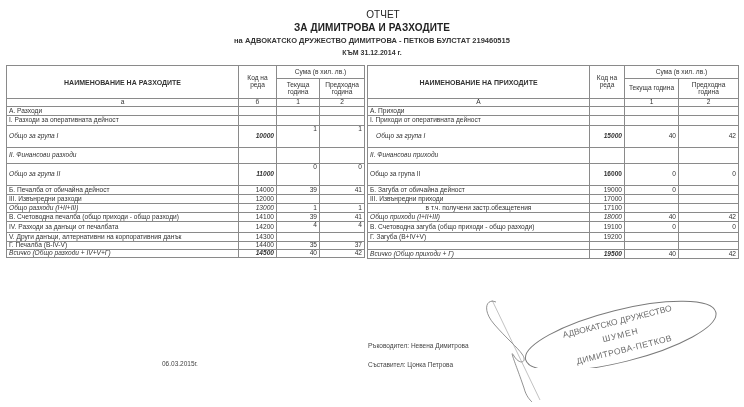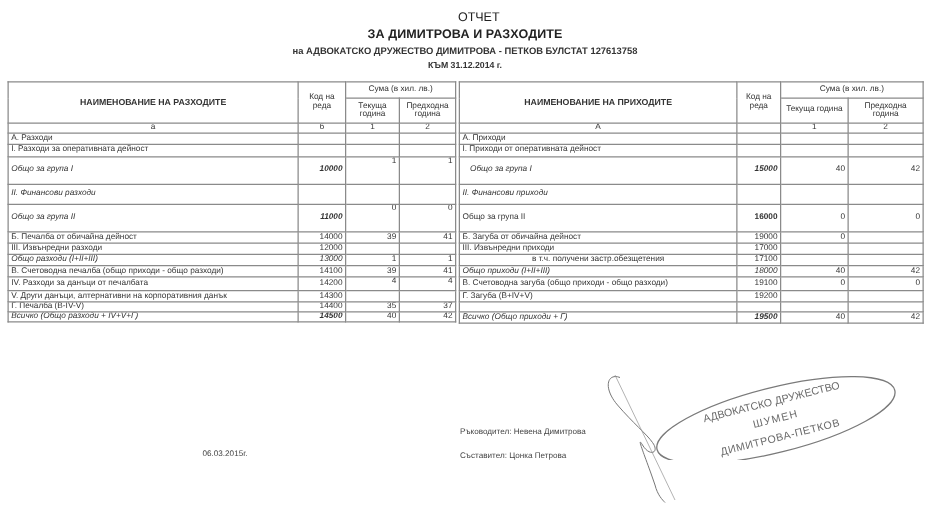--- a/index.html
+++ b/index.html
@@ -28,21 +28,21 @@
     .ind2 { text-align: center; }
 
     .footer-text { position: absolute; font-size: 6.5px; color: #444; }
     .stamp { position: absolute; left: 515px; top: 298px; }
   </style>
 </head>
 <body>
 
 <div class="title-block t1">ОТЧЕТ</div>
 <div class="title-block t2">ЗА ДИМИТРОВА И РАЗХОДИТЕ</div>
-<div class="title-block t3">на  АДВОКАТСКО ДРУЖЕСТВО ДИМИТРОВА - ПЕТКОВ  БУЛСТАТ 127613758</div>
+<div class="title-block t3">на  АДВОКАТСКО ДРУЖЕСТВО ДИМИТРОВА - ПЕТКОВ  БУЛСТАТ 219460515</div>
 <div class="title-block t4">КЪМ 31.12.2014 г.</div>
 
 <table class="left-table">
   <colgroup>
       <col style="width:232px">
       <col style="width:38px">
       <col style="width:43px">
       <col style="width:45px">
     </colgroup>
   <tbody>

